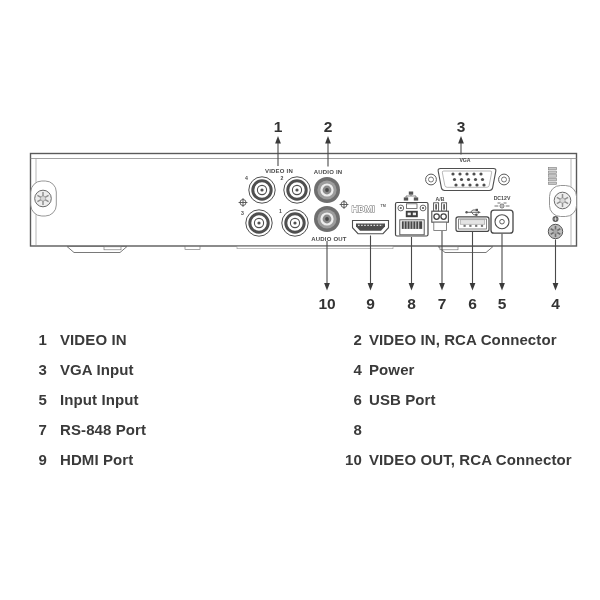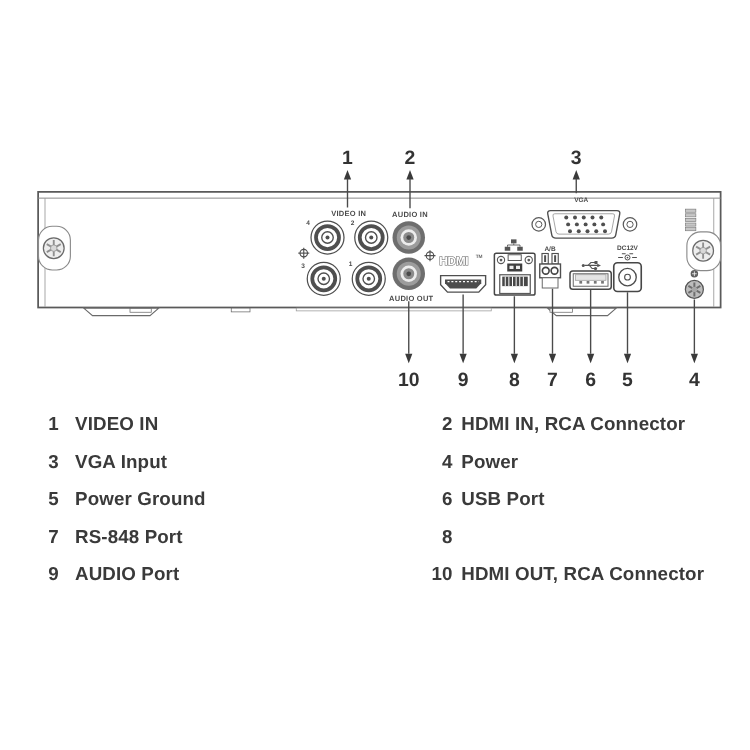--- a/index.html
+++ b/index.html
@@ -298,48 +298,48 @@
   </g>
 </svg>
 
 <div class="legend">
   <div class="cell col-l">
     <span class="num">1</span>
     <span class="lbl">VIDEO IN</span>
   </div>
   <div class="cell col-r">
     <span class="num">2</span>
-    <span class="lbl">HDMI IN, RCA Connector</span>
+    <span class="lbl">VIDEO IN, RCA Connector</span>
   </div>
   <div class="cell col-l">
     <span class="num">3</span>
     <span class="lbl">VGA Input</span>
   </div>
   <div class="cell col-r">
     <span class="num">4</span>
     <span class="lbl">Power</span>
   </div>
   <div class="cell col-l">
     <span class="num">5</span>
-    <span class="lbl">Power Ground</span>
+    <span class="lbl">Input Input</span>
   </div>
   <div class="cell col-r">
     <span class="num">6</span>
     <span class="lbl">USB Port</span>
   </div>
   <div class="cell col-l">
     <span class="num">7</span>
     <span class="lbl">RS-848 Port</span>
   </div>
   <div class="cell col-r">
     <span class="num">8</span>
   </div>
   <div class="cell col-l">
     <span class="num">9</span>
-    <span class="lbl">AUDIO Port</span>
+    <span class="lbl">HDMI Port</span>
   </div>
   <div class="cell col-r">
     <span class="num">10</span>
-    <span class="lbl">HDMI OUT, RCA Connector</span>
+    <span class="lbl">VIDEO OUT, RCA Connector</span>
   </div>
 </div>
 
 </div>
 
 </body></html>

